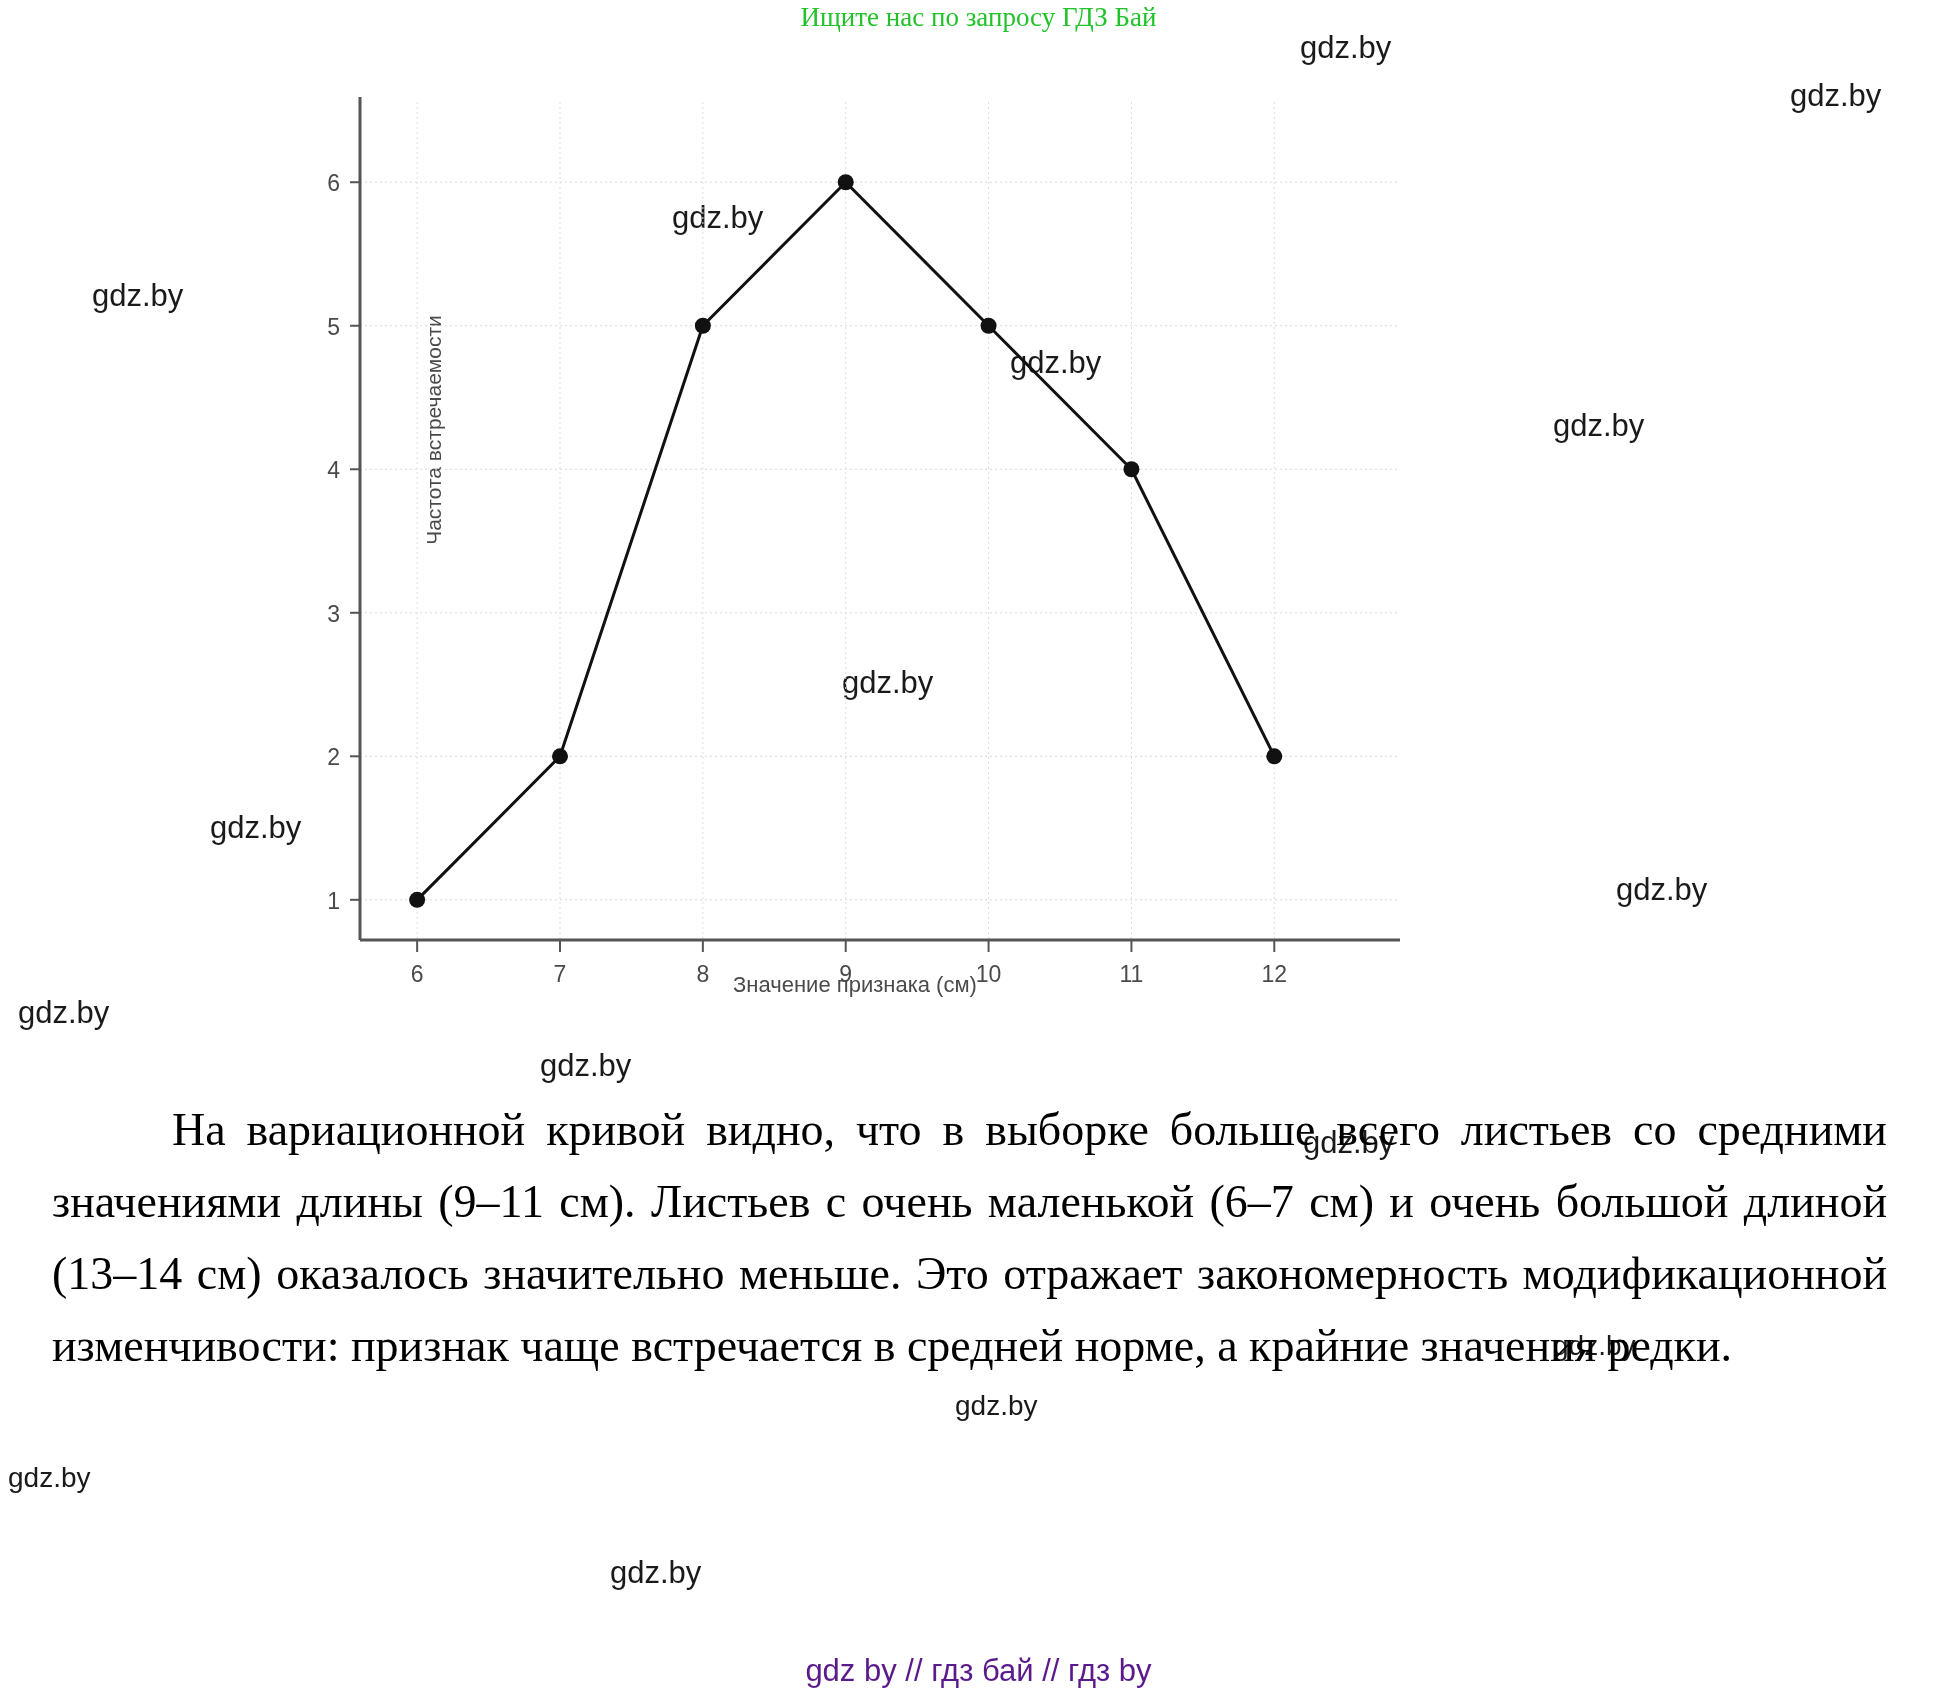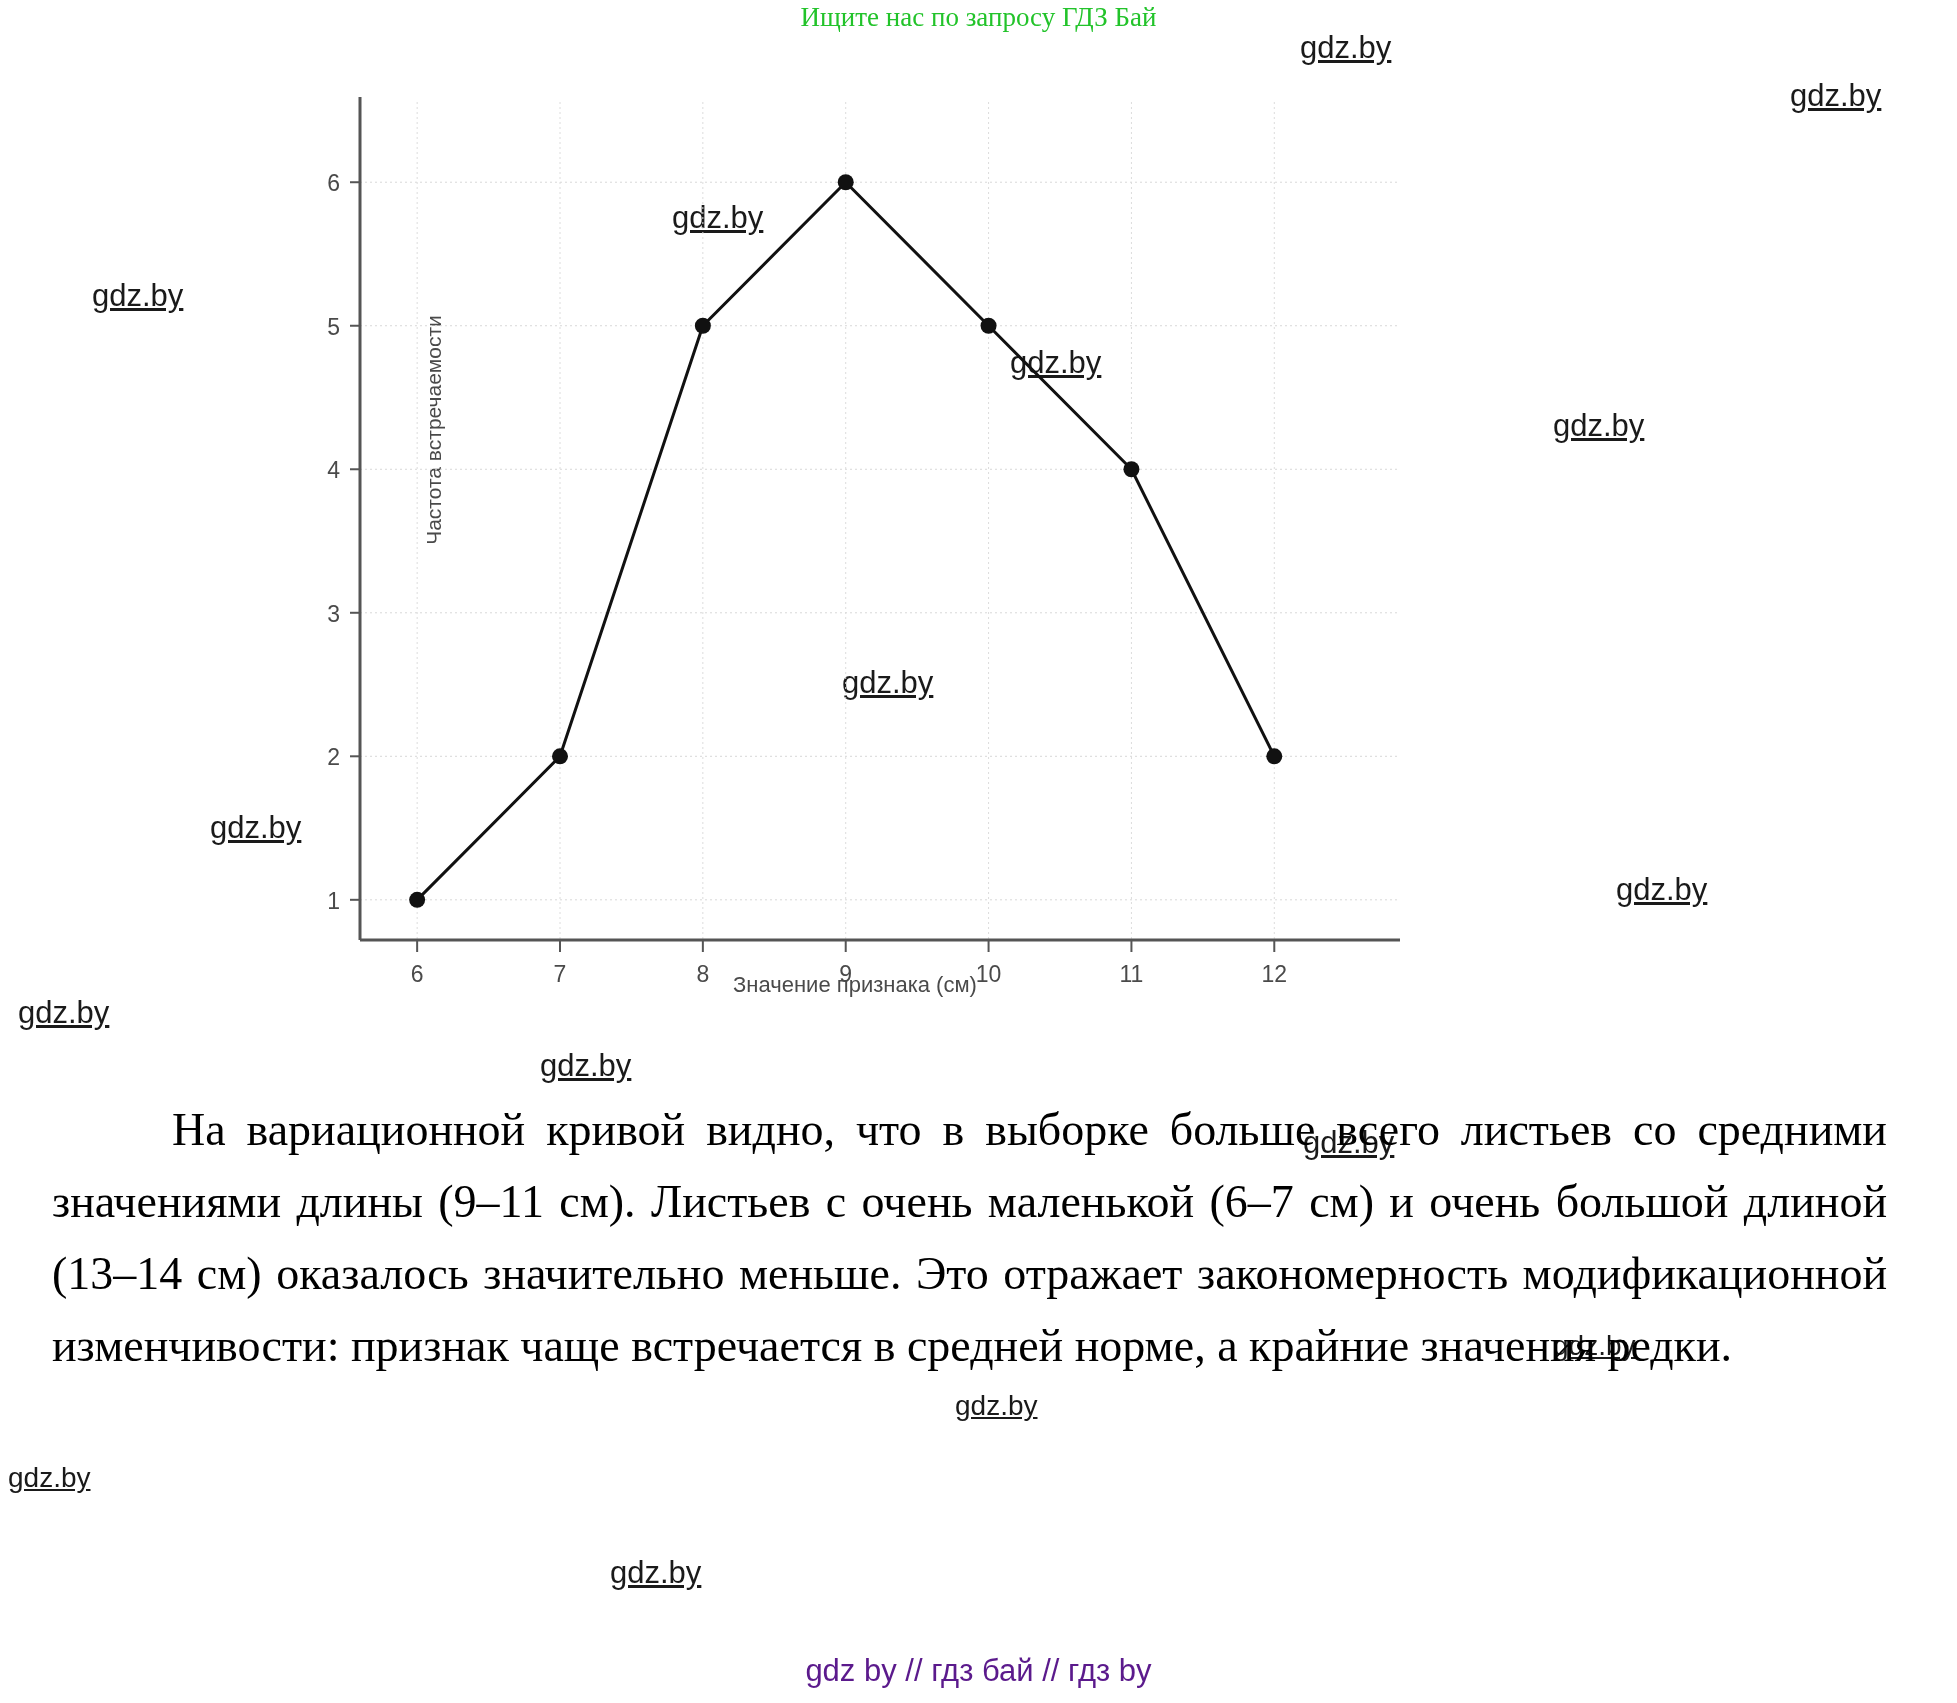--- a/index.html
+++ b/index.html
@@ -29,21 +29,20 @@
     white-space: nowrap;
   }
 
   
   .wm {
     position: absolute;
     font-family: "Liberation Sans", sans-serif;
     color: #000000;
     white-space: nowrap;
     pointer-events: none;
-    text-decoration: underline;
   }
 
   
   #chart-figure {
     position: absolute;
     left: 300px;
     top: 60px;
     width: 1420px;
     height: 960px;
   }

